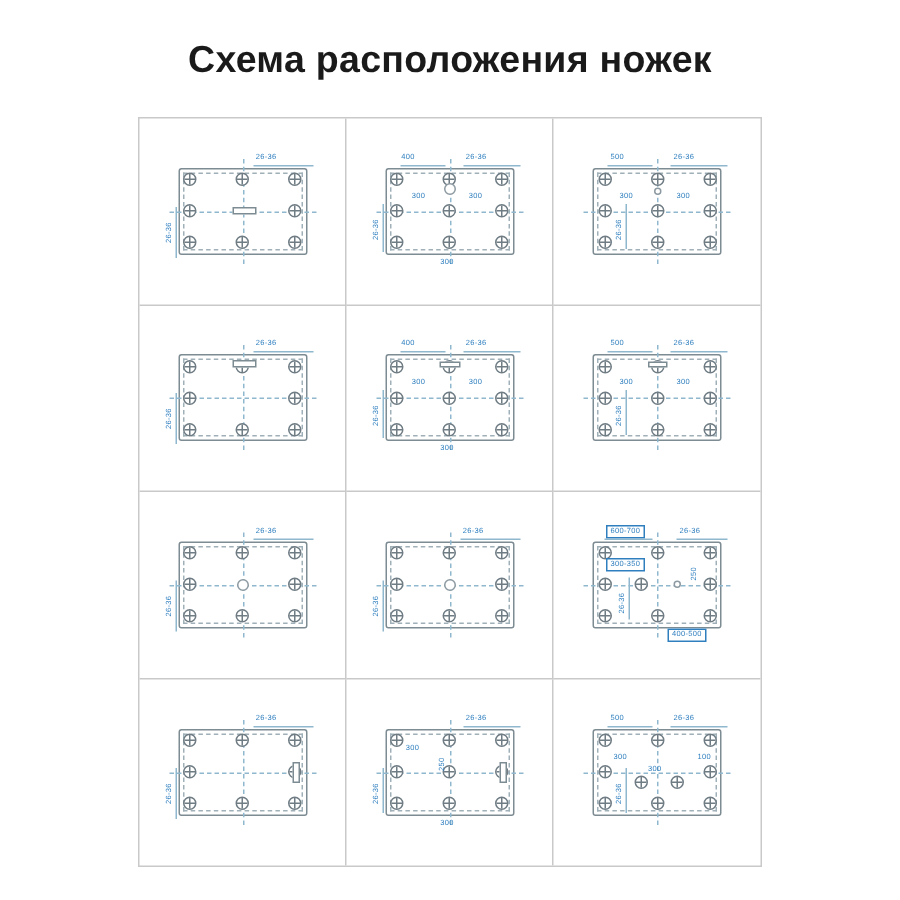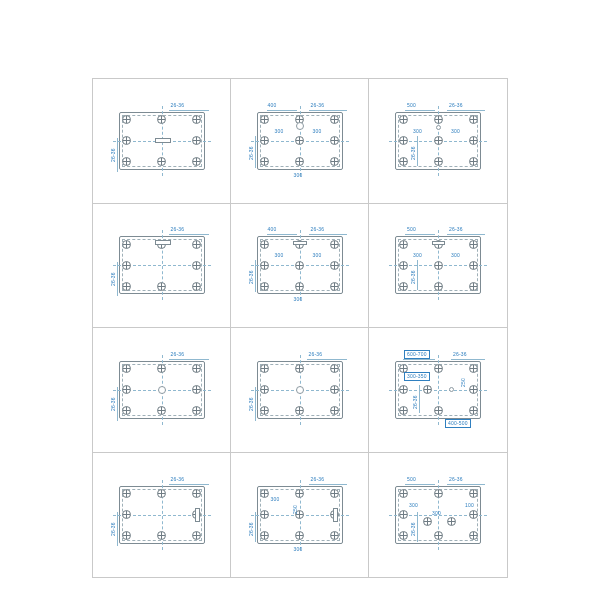--- a/index.html
+++ b/index.html
@@ -126,20 +126,21 @@
   }
   
   .rule-h{position:absolute;height:0;border-top:1px solid #8fb8cf;}
   .rule-v{position:absolute;width:0;border-left:1px solid #8fb8cf;}
 </style>
 </head>
 <body>
 
 <div id="page">
 
+  <div class="title">Схема расположения ножек</div>
 
   <div class="grid">
 
     <div class="cell">
       <div class="plan">
         <div class="pan"></div>
         <div class="cx"></div>
         <div class="cy"></div>
         <div class="foot" style="left:16px;top:16px;"></div>
         <div class="foot" style="left:51px;top:16px;"></div>

